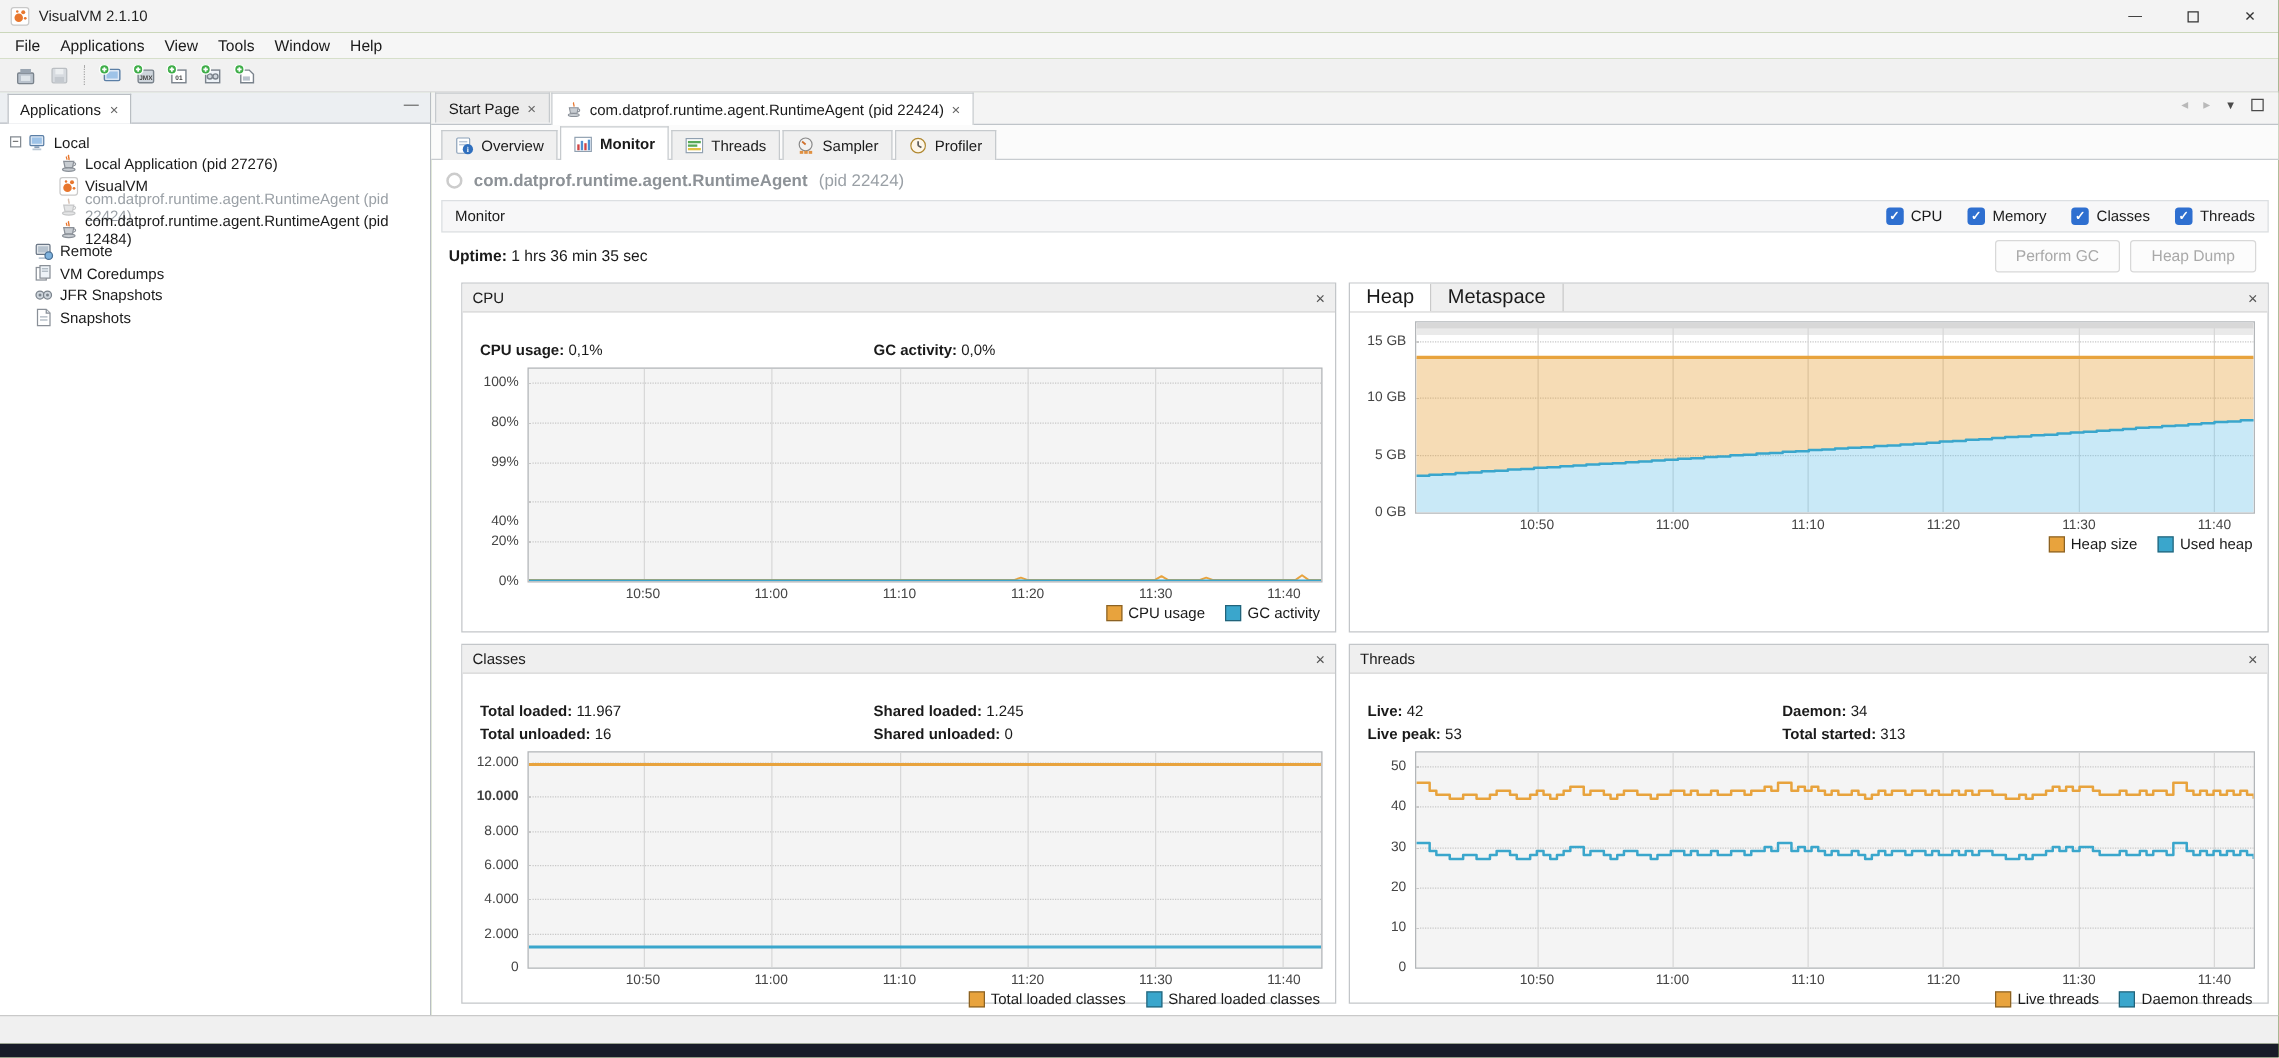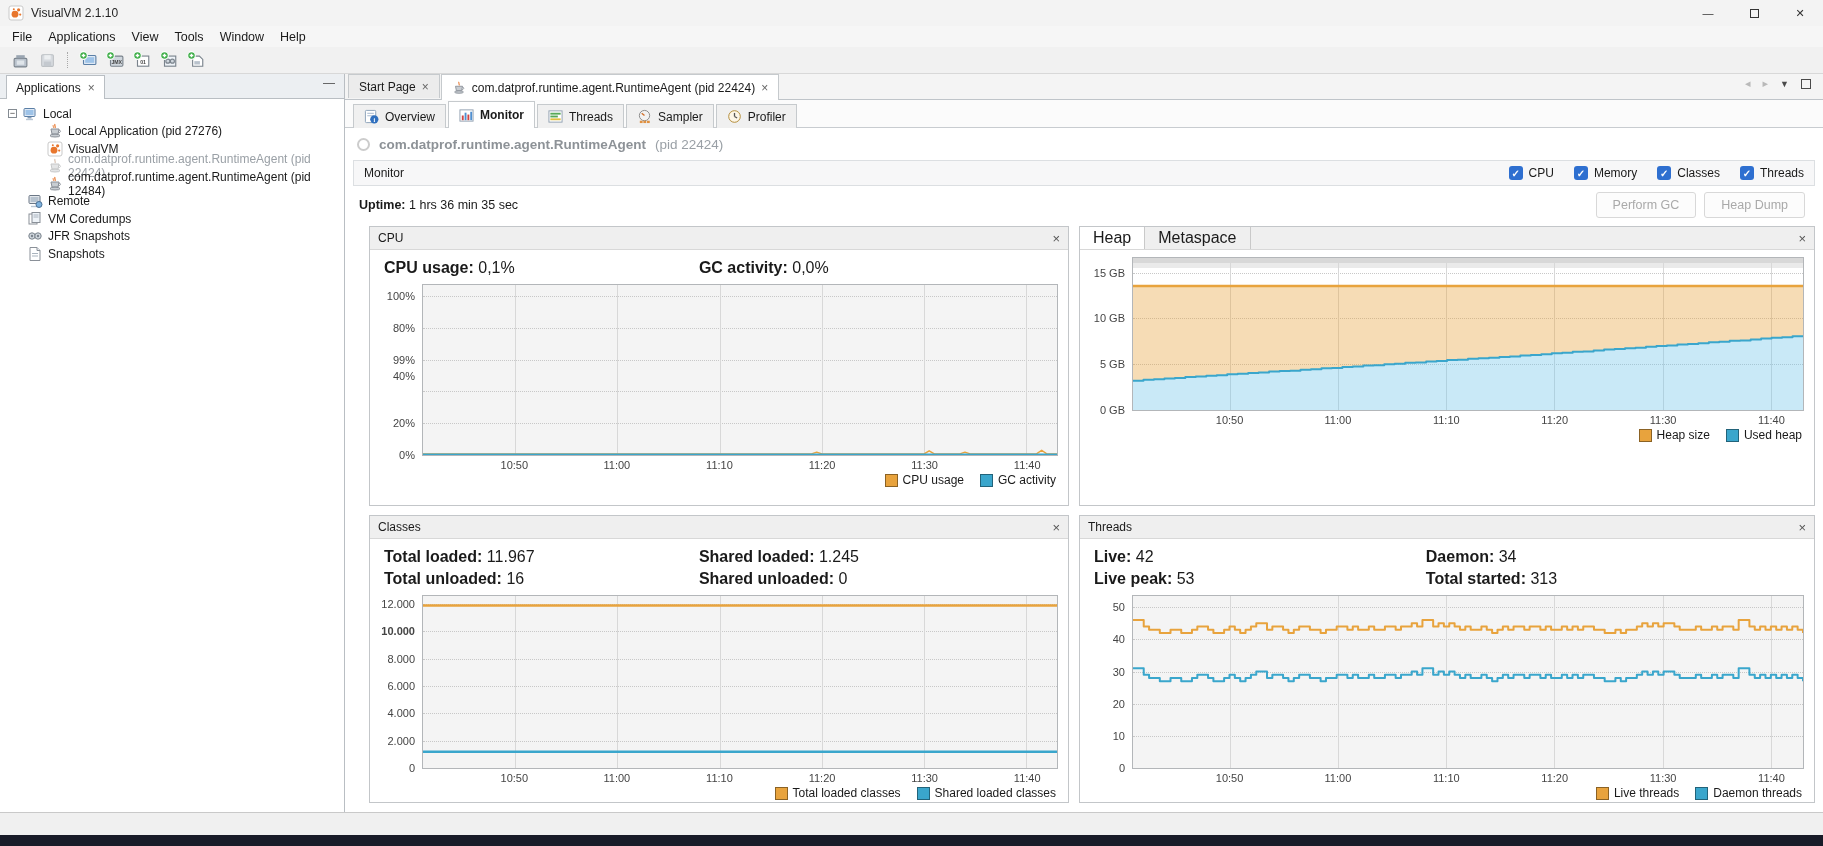--- a/index.html
+++ b/index.html
@@ -56,21 +56,21 @@
 .uptime-row{height:38px;display:flex;align-items:center;padding:0 18px 0 14px;font-size:12.5px;flex:none}
 .gc-buttons{margin-left:auto;display:flex;gap:8px}
 .btn{height:26px;padding:0 16px;background:#fcfcfc;border:1px solid #d8d8d8;border-radius:3px;color:#a9a9a9;font-size:12.5px;display:flex;align-items:center}
 .grid{margin:2px 8px 0 24px;display:grid;grid-template-columns:700px 1fr;grid-template-rows:280px 288px;gap:9px 10px}
 .panel{border:1px solid #c3c6c9;background:#fff;display:flex;flex-direction:column;min-width:0}
 .panel-header{height:23px;background:#efefef;border-bottom:1px solid #d8d8d8;display:flex;align-items:center;padding:0 8px;font-size:12px;flex:none}
 .panel-close{margin-left:auto;color:#555;font-size:13px}
 .heap-tabs{display:flex;align-self:stretch;align-items:stretch;margin-left:-8px}
 .heap-tab{display:flex;align-items:center;padding:0 13px;font-size:16px;border-right:1px solid #c9c9c9}
 .heap-tab.active{background:#fff}
-.stats{padding:9px 14px 0;display:grid;grid-template-columns:47% 53%;row-gap:4px;font-size:16px}
+.stats{padding:23px 14px 0;display:grid;grid-template-columns:47% 53%;row-gap:4px;font-size:12px}
 .stat b{font-weight:bold}
 .chart{padding:7px 10px 0 6px}
 .chart-row{display:flex}
 .ylabels{width:46px;position:relative;flex:none}
 .ytick{position:absolute;right:7px;transform:translateY(-50%);font-size:11px;color:#444;white-space:nowrap}
 .plot{flex:1;position:relative;border:1px solid #b3b6b9;overflow:hidden}
 .band{position:absolute;left:0;right:0}
 .hgrid{position:absolute;left:0;right:0;height:0;border-top:1px dotted #c8c8c8}
 .vgrid{position:absolute;top:0;bottom:0;width:1px;background:#d8d8d8}
 .plot svg{position:absolute;inset:0;width:100%;height:100%}
@@ -424,21 +424,21 @@
             </div>
             <div class="stats">
               <span class="stat"><b>CPU usage:</b> <span>0,1%</span></span>
               <span class="stat"><b>GC activity:</b> <span>0,0%</span></span>
             </div>
             <div class="chart">
                 <div class="chart-row">
                   <div class="ylabels" style="height: 172px;">
                     <span class="ytick" style="top: 171px;">0%</span>
                     <span class="ytick" style="top: 139.224px;">20%</span>
-                    <span class="ytick" style="top: 92px;">40%</span>
+                    <span class="ytick" style="top: 123px;">40%</span>
                     <span class="ytick" style="top: 75.6729px;">99%</span>
                     <span class="ytick" style="top: 43.8972px;">80%</span>
                     <span class="ytick" style="top: 12.1215px;">100%</span>
                   </div>
                   <div class="plot" style="height: 172px; background: rgb(244, 244, 244);">
                     <div class="hgrid" style="top: 138.224px;"></div>
                     <div class="hgrid" style="top: 106.449px;"></div>
                     <div class="hgrid" style="top: 74.6729px;"></div>
                     <div class="hgrid" style="top: 42.8972px;"></div>
                     <div class="hgrid" style="top: 11.1215px;"></div>

